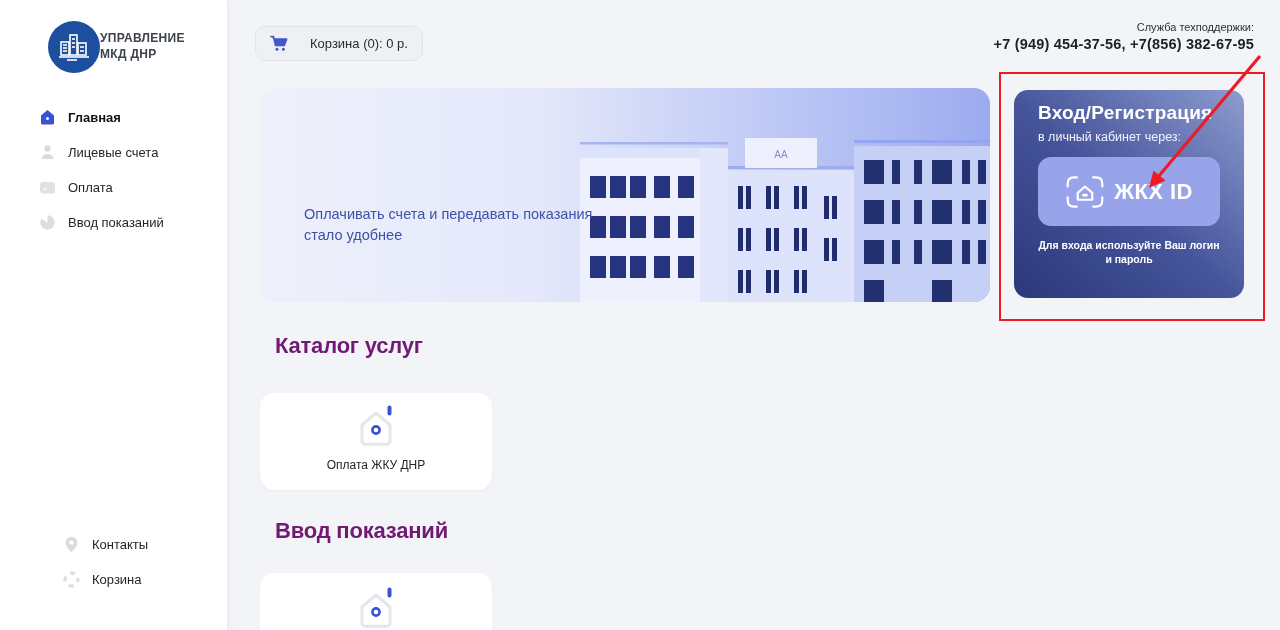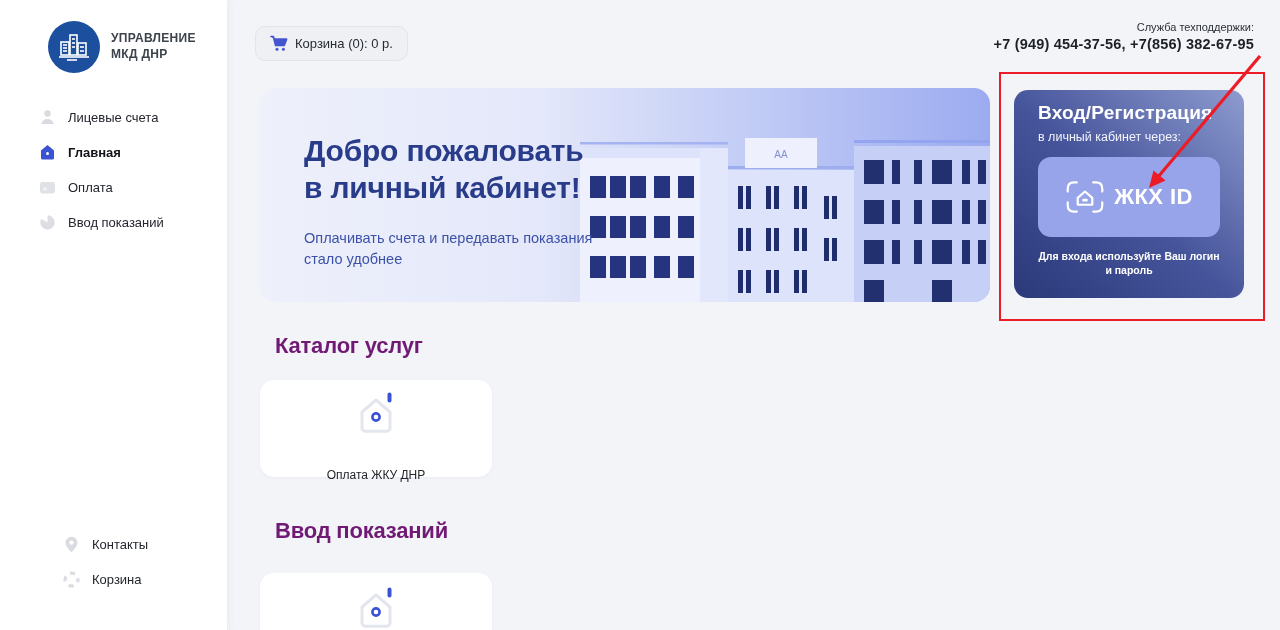--- a/index.html
+++ b/index.html
@@ -3,52 +3,52 @@
 <meta charset="utf-8">
 <style>
   * { margin:0; padding:0; box-sizing:border-box; }
   html,body { width:1280px; height:630px; }
   body { font-family:"Liberation Sans", sans-serif; background:#f3f4f7; }
   .page { position:relative; width:1280px; height:630px; overflow:hidden; background:#f3f4f7; }
 
   
   .sidebar { position:absolute; left:0; top:0; width:228px; height:630px; background:#ffffff;
              border-right:1px solid #ececf1; box-shadow:2px 0 8px rgba(20,30,60,.03); }
-  .logo { position:absolute; left:48px; top:21px; display:flex; align-items:center; gap:11px; }
+  .logo { position:absolute; left:48px; top:21px; display:flex; align-items:center; }
   .logo-circle { width:52px; height:52px; border-radius:50%; background:#1d4f9f; display:flex; align-items:center; justify-content:center; flex:0 0 auto; }
   .logo-text { font-size:12px; font-weight:bold; color:#3d434c; line-height:1.3; letter-spacing:.3px; }
   .nav { position:absolute; left:0; top:100px; width:228px; }
   .nav-bottom { position:absolute; left:0; top:527px; width:228px;padding-left:24px; }
   .nav-item { display:flex; align-items:center; gap:11px; padding:8px 0 8px 38px; cursor:pointer; }
   .nav-item .lbl { font-size:13px; color:#23262d; }
   .nav-item.active .lbl { font-weight:bold; color:#121419; }
   .nav-ic { width:19px; height:19px; flex:0 0 auto; display:flex; align-items:center; justify-content:center; }
 
   
-  .cart-btn { position:absolute; left:255px; top:26px; display:flex; align-items:center; gap:6px;
+  .cart-btn { position:absolute; left:255px; top:26px; display:flex; align-items:center; gap:21px;
               background:#eef0f4; border:1px solid #e2e4ea; border-radius:10px; padding:8px 14px; cursor:pointer; }
   .cart-btn .lbl { font-size:13px; color:#272b33; }
   .support { position:absolute; right:26px; top:21px; text-align:right; }
   .support-label { font-size:11px; color:#2b2f37; }
   .support-phones { font-size:14.5px; font-weight:bold; color:#1c2026; margin-top:3px; letter-spacing:.2px; }
 
   
   .banner { position:absolute; left:260px; top:88px; width:730px; height:214px; border-radius:16px; overflow:hidden;
             background:linear-gradient(90deg,#eef0fa 0%,#e4e8fa 38%,#bcc7f5 72%,#9cabf0 100%); }
   .banner-title { position:absolute; left:44px; top:44px; font-size:30px; line-height:37px; font-weight:bold; color:#283c8a; letter-spacing:-.2px; }
-  .banner-sub { position:absolute; left:44px; top:140px; width:330px; font-size:14.5px; line-height:1.45; color:#3c51a8; }
+  .banner-sub { position:absolute; left:44px; top:116px; width:330px; font-size:14.5px; line-height:1.45; color:#3c51a8; }
   .banner-art { position:absolute; right:0; bottom:0; }
 
   
   .login-card { position:absolute; left:1014px; top:90px; width:230px; height:208px; border-radius:14px;
                 background:linear-gradient(42deg,#2a3979 0%,#46549b 48%,#8e9cd0 100%);
                 padding-top:12px; text-align:left; }
   .login-title { font-size:19px; font-weight:bold; color:#ffffff; padding-left:24px; letter-spacing:.2px; }
   .login-sub { font-size:12.5px; color:#f2f4fc; padding-left:24px; margin-top:6px; }
-  .gkh-btn { width:182px; height:80px; margin:13px auto 0; background:#97a4e9; border:none; border-radius:13px;
+  .gkh-btn { width:182px; height:69px; margin:13px auto 0; background:#97a4e9; border:none; border-radius:13px;
              display:flex; align-items:center; justify-content:center; gap:9px; cursor:pointer; }
   .gkh-btn .lbl { font-size:22px; font-weight:bold; color:#ffffff; letter-spacing:.4px; }
   .login-caption { margin:12px 20px 0; font-size:10.5px; font-weight:bold; color:#ffffff; text-align:center; line-height:1.35; }
 
   
   .red-rect { position:absolute; left:999px; top:72px; width:266px; height:249px; border:2.5px solid #ed1b26; pointer-events:none; z-index:5; }
   .arrow-svg { position:absolute; left:1100px; top:45px; z-index:6; pointer-events:none; }
   .step-label { position:absolute; left:999px; top:331px; width:266px; text-align:center;
                 font-size:34px; font-weight:bold; color:#ed1b26; z-index:6; }
 
@@ -82,37 +82,37 @@
             <line x1="10" y1="30" x2="20" y2="30"></line>
         </svg>
       </div>
       <div class="logo-text">
         <div>УПРАВЛЕНИЕ</div>
         <div>МКД ДНР</div>
       </div>
     </div>
 
     <nav class="nav">
+      <div class="nav-item active">
+        <span class="nav-ic">
+          <svg width="19" height="19" viewBox="0 0 19 19">
+              <path d="M3 7.5 9.5 2 16 7.5 V15 a1.6 1.6 0 0 1-1.6 1.6 H4.6 A1.6 1.6 0 0 1 3 15 Z" fill="#3b52d4"></path>
+              <circle cx="9.5" cy="10.5" r="1.5" fill="#ffffff"></circle>
+            </svg>
+        </span>
+        <span class="lbl">Главная</span>
+      </div>
       <div class="nav-item">
         <span class="nav-ic">
           <svg width="19" height="19" viewBox="0 0 19 19" fill="#d9dbe1">
               <circle cx="9.5" cy="5.5" r="3.2"></circle>
               <path d="M3.5 16 a6 5 0 0 1 12 0 Z"></path>
             </svg>
         </span>
         <span class="lbl">Лицевые счета</span>
-      </div>
-      <div class="nav-item active">
-        <span class="nav-ic">
-          <svg width="19" height="19" viewBox="0 0 19 19">
-              <path d="M3 7.5 9.5 2 16 7.5 V15 a1.6 1.6 0 0 1-1.6 1.6 H4.6 A1.6 1.6 0 0 1 3 15 Z" fill="#3b52d4"></path>
-              <circle cx="9.5" cy="10.5" r="1.5" fill="#ffffff"></circle>
-            </svg>
-        </span>
-        <span class="lbl">Главная</span>
       </div>
       <div class="nav-item">
         <span class="nav-ic">
           <svg width="19" height="19" viewBox="0 0 19 19">
               <rect x="2" y="4" width="15" height="11.5" rx="2.4" fill="#dfe1e7"></rect>
               <rect x="5" y="9.5" width="4" height="3" rx="1" fill="#f1f2f6"></rect>
             </svg>
         </span>
         <span class="lbl">Оплата</span>
       </div>
@@ -236,21 +236,20 @@
         <rect x="284" y="152" width="20" height="24"></rect>
           <rect x="312" y="152" width="8" height="24"></rect>
           <rect x="334" y="152" width="8" height="24"></rect>
           <rect x="352" y="152" width="20" height="24"></rect>
           <rect x="382" y="152" width="8" height="24"></rect>
           <rect x="398" y="152" width="8" height="24"></rect>
         <rect x="284" y="192" width="20" height="22"></rect>
           <rect x="352" y="192" width="20" height="22"></rect>
       </g>
     </svg>
-    <h1 class="banner-title"><span>Добро пожаловать</span><br><span>в личный кабинет!</span></h1>
     <p class="banner-sub">Оплачивать счета и передавать показания стало удобнее</p>
   </section>
 
   <section class="login-card">
     <div class="login-title">Вход/Регистрация</div>
     <div class="login-sub">в личный кабинет через:</div>
     <button class="gkh-btn">
       <span style="display:flex">
         <svg width="40" height="36" viewBox="0 0 44 38" fill="none" stroke="#ffffff" stroke-width="2.4" stroke-linecap="round" stroke-linejoin="round">
           <path d="M3 13 V10 Q3 3 10 3 H13"></path>
@@ -266,21 +265,21 @@
     <div class="login-caption">Для входа используйте Ваш логин и пароль</div>
   </section>
 
   <div class="red-rect"></div>
   <svg class="arrow-svg" width="180" height="160" viewBox="0 0 180 160">
     <line x1="160" y1="11" x2="58" y2="132" stroke="#ed1b26" stroke-width="3.2"></line>
     <polygon points="49,143 53.5,125.5 65.5,135.5" fill="#ed1b26"></polygon>
   </svg>
 
   <h2 class="section-title" style="left:275px; top:333px;">Каталог услуг</h2>
-  <div class="svc-card" style="left:260px; top:380px; height:97px; padding-top:11px;gap:23px;">
+  <div class="svc-card" style="left:260px; top:393px; height:97px; padding-top:11px;">
     <span style="display:flex">
       <svg width="50" height="46" viewBox="0 0 50 46" fill="none">
         <path d="M11 21 L25 9 L39 21 V37 a3.2 3.2 0 0 1-3.2 3.2 H14.2 A3.2 3.2 0 0 1 11 37 Z" stroke="#e4e6ee" stroke-width="3" stroke-linejoin="round"></path>
         <circle cx="25" cy="26" r="3.6" stroke="#3b52d4" stroke-width="2.6"></circle>
         <rect x="36.5" y="1.5" width="4" height="10" rx="2" fill="#3b52d4"></rect>
       </svg>
     </span>
     <span class="lbl">Оплата ЖКУ ДНР</span>
   </div>
 

